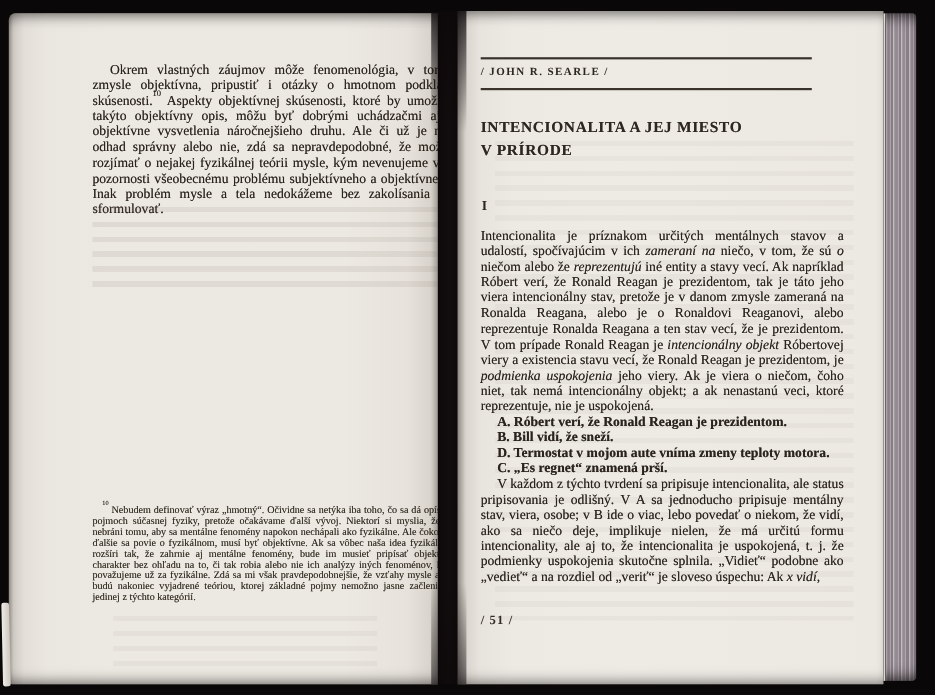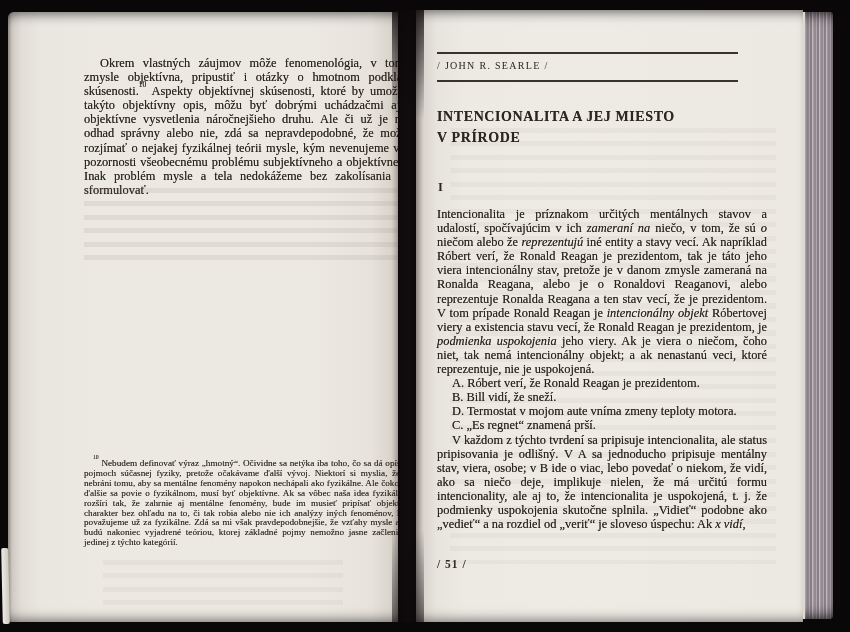--- a/index.html
+++ b/index.html
@@ -64,36 +64,37 @@
     position:absolute;left:76px;top:447px;width:332px;margin:0;
     font-size:9.2px;line-height:9.9px;text-align:justify;text-indent:9px;
     color:#30291f;text-shadow:0 0 .4px rgba(48,41,31,.55);
   }
 
   .rule{position:absolute;left:21px;width:301px;height:2px;background:#3a332c;}
   .rule1{top:42px;}
   .rule2{top:70px;}
   .author{
     position:absolute;left:21px;top:50px;width:301px;
-    font-size:10px;letter-spacing:1.3px;font-weight:normal;color:#2e2720;
+    font-size:10px;letter-spacing:1.3px;font-weight:bold;color:#2e2720;
   }
   .title{
     position:absolute;left:21px;top:96px;width:340px;
     font-size:14px;line-height:21px;letter-spacing:.6px;font-weight:bold;color:#2e2720;
     text-shadow:0 0 .5px rgba(46,39,32,.6);
   }
   .section{
     position:absolute;left:22px;top:170px;
     font-size:12.5px;font-weight:bold;color:#2e2720;
   }
   .body{position:absolute;left:21px;top:197px;width:330px;}
   .list{margin:0 0 0 15px;}
   .list-line{
     font-size:12.4px;line-height:14.1px;color:var(--ink,#2b241d);
     text-shadow:0 0 .5px rgba(43,36,29,.65);
+    font-weight:bold;
   }
   .pagenum{
     position:absolute;left:21px;top:548px;width:301px;
     font-size:11.5px;font-weight:bold;letter-spacing:1px;color:#332c24;
   }
 
   
   .bleed{
     position:absolute;pointer-events:none;filter:blur(.7px);
     background:repeating-linear-gradient(180deg,rgba(130,118,110,.12) 0 5px,

